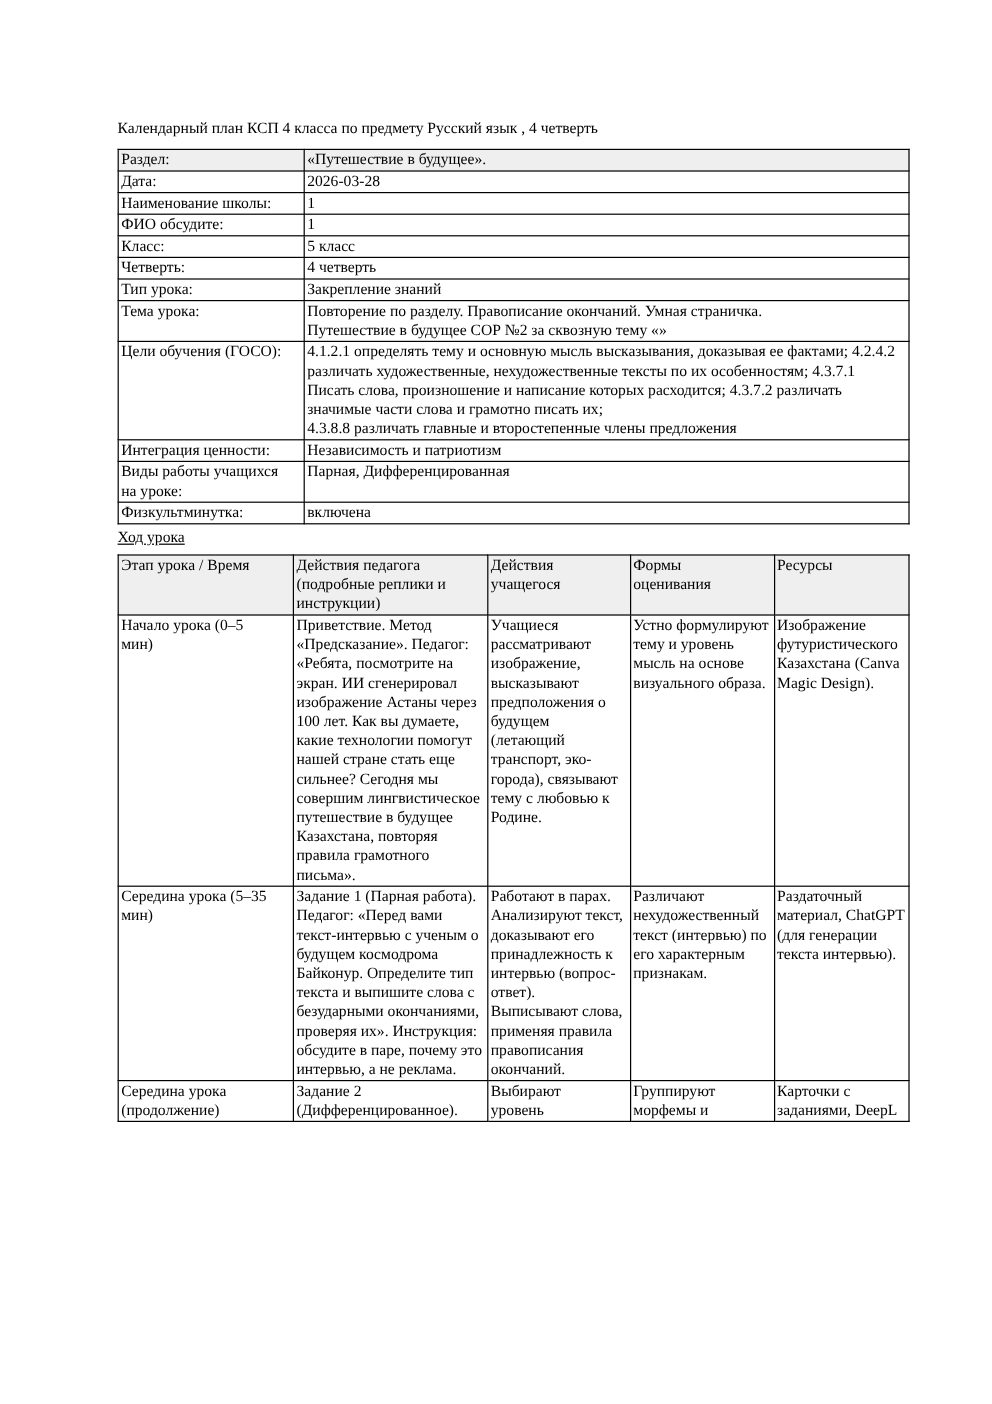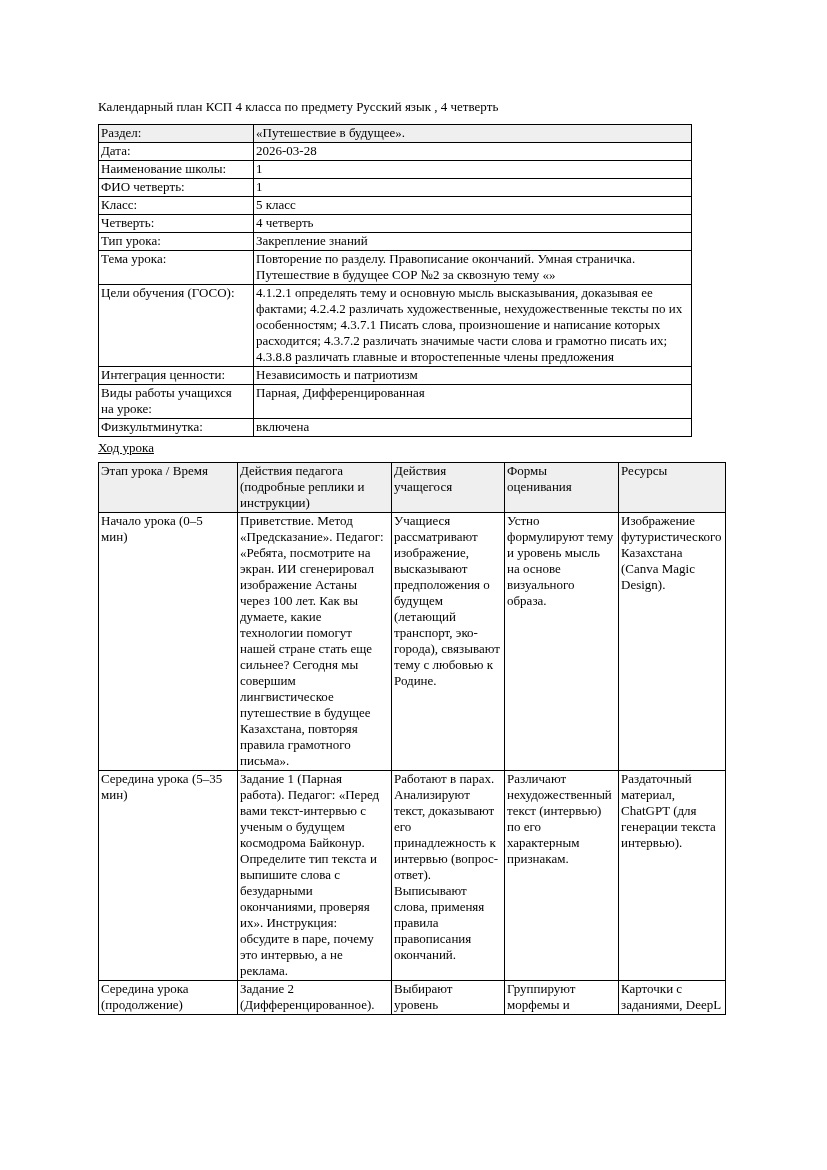--- a/index.html
+++ b/index.html
@@ -24,21 +24,21 @@
     height:1170px;
     padding:99px 98px 16px 98px;
   }
   .doc-title{
     margin-bottom:9px;
     white-space:pre-line;
   }
   table{
     border-collapse:collapse;
     table-layout:fixed;
-    width:594px;
+    width:660px;
   }
   td,th{
     border:1px solid var(--table-border);
     vertical-align:top;
     text-align:left;
     font-weight:normal;
     padding:0 3px 1px 2px;
     white-space:pre-line;
     overflow:visible;
   }
@@ -75,21 +75,21 @@
       </tr>
       <tr>
         <td class="label-col">Дата:</td>
         <td>2026-03-28</td>
       </tr>
       <tr>
         <td class="label-col">Наименование школы:</td>
         <td>1</td>
       </tr>
       <tr>
-        <td class="label-col">ФИО четверть:</td>
+        <td class="label-col">ФИО обсудите:</td>
         <td>1</td>
       </tr>
       <tr>
         <td class="label-col">Класс:</td>
         <td>5 класс</td>
       </tr>
       <tr>
         <td class="label-col">Четверть:</td>
         <td>4 четверть</td>
       </tr>

